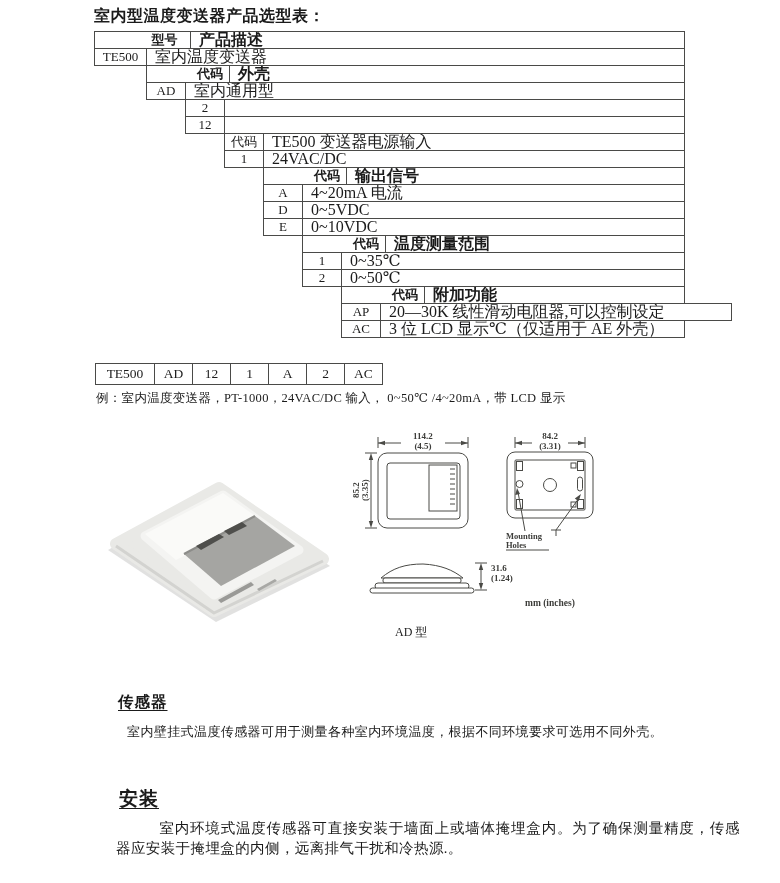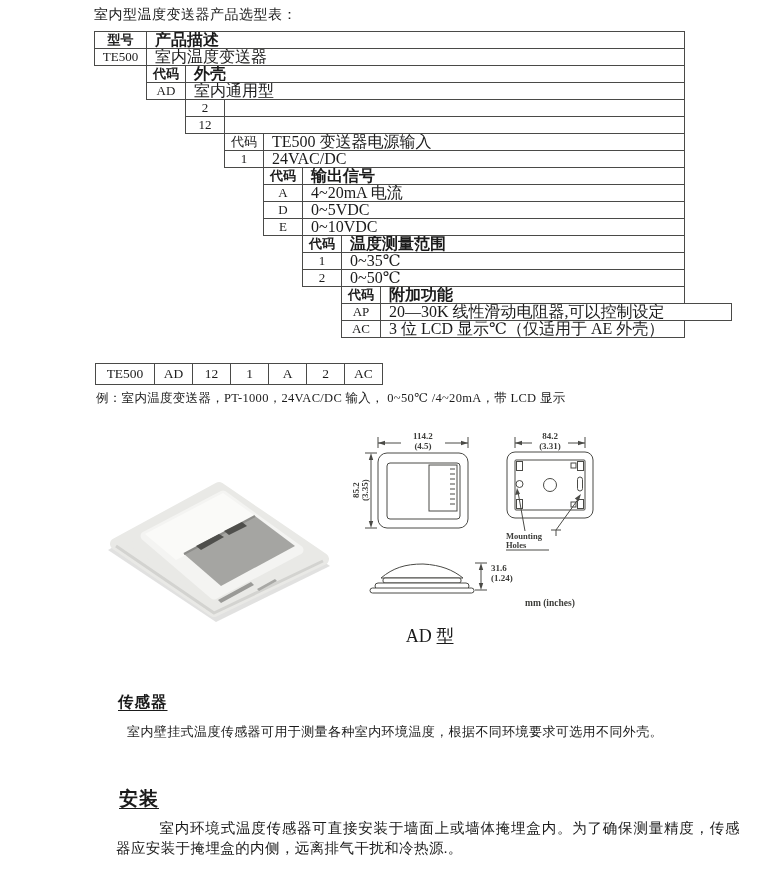--- a/index.html
+++ b/index.html
@@ -3,42 +3,42 @@
 <meta charset="utf-8">
 <style>
   html,body{margin:0;padding:0;}
   body{
     width:780px;height:883px;position:relative;background:#ffffff;
     font-family:"Liberation Serif","DejaVu Serif",serif;
     color:#1b1b1b;overflow:hidden;
   }
   .abs{position:absolute;}
   
-  .doc-title{left:94px;top:6px;font-size:14px;font-weight:normal;letter-spacing:.5px;}
+  .doc-title{left:94px;top:6px;font-size:16px;font-weight:bold;letter-spacing:.5px;}
   
   .seltable{left:94px;top:31px;width:591px;}
   .sel-row{display:flex;border:1px solid #4a4a48;margin-top:-1px;height:18px;box-sizing:border-box;background:#fff;}
   .sel-row.first{margin-top:0;}
   .sel-code{flex:none;border-right:1px solid #4a4a48;text-align:center;font-size:13px;line-height:16px;box-sizing:border-box;}
   .sel-desc{flex:1;padding-left:8px;font-size:16px;line-height:16px;white-space:nowrap;overflow:hidden;}
-  .sel-row.hdr{font-weight:bold;}
+  .sel-row.hdr{font-weight:bold;padding-left:44px;}
   
   .example-row{left:95px;top:363px;display:flex;}
   .ex-cell{border:1px solid #4a4a48;margin-left:-1px;width:39px;height:22px;box-sizing:border-box;
            text-align:center;font-size:13.5px;line-height:20px;background:#fff;}
   .ex-cell.first{margin-left:0;width:60px;}
   .example-caption{left:96px;top:390px;font-size:12.5px;letter-spacing:.3px;}
   
   .photo-svg{left:98px;top:442px;}
   .draw-svg{left:353px;top:420px;}
   .draw-svg text{font-family:"Liberation Serif","DejaVu Serif",serif;fill:#3d3d3a;}
   .dimtxt{font-size:9px;font-weight:bold;}
   .mounttxt{font-size:8.5px;font-weight:bold;}
   .unitstxt{font-family:"DejaVu Sans Mono","Liberation Mono",monospace;font-size:9.5px;font-weight:bold;}
-  .fig-caption{left:395px;top:624px;width:70px;text-align:center;font-size:18px;}
+  .fig-caption{left:395px;top:624px;width:70px;font-size:12px;}
   
   .sec-heading{left:118px;top:692px;font-size:15.5px;font-weight:bold;
                text-decoration:underline;text-underline-offset:3px;letter-spacing:1px;}
   .sec-body{left:88px;top:722px;width:622px;font-size:13px;line-height:19px;
             text-indent:3em;text-align:justify;letter-spacing:.4px;}
   .sec-heading2{left:119px;top:786px;font-size:19px;font-weight:bold;
                 text-decoration:underline;text-underline-offset:3px;letter-spacing:1px;text-align:right;}
   .sec-body2{left:88px;top:819px;width:624px;font-size:14.5px;line-height:19.5px;
              text-indent:3em;text-align:justify;letter-spacing:.4px;margin-left:28px;}
 </style>

